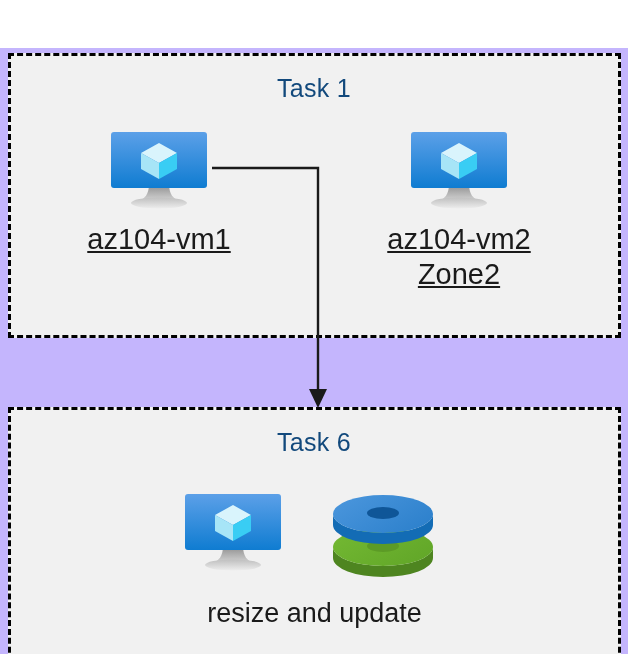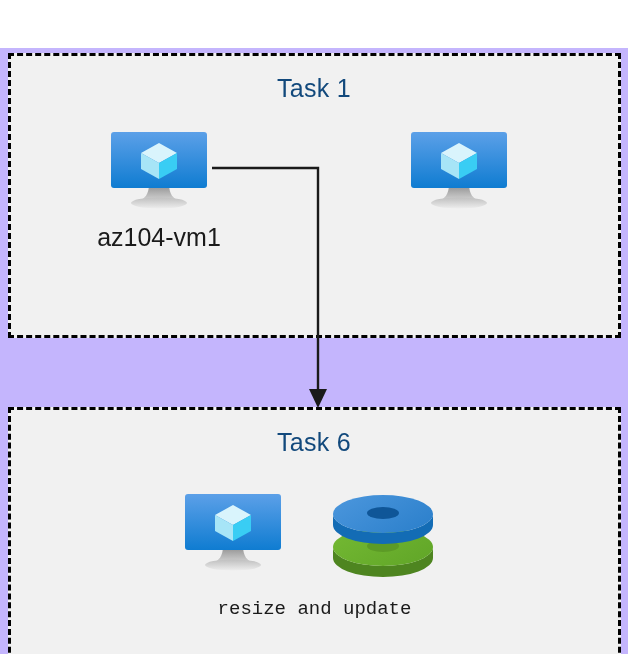--- a/index.html
+++ b/index.html
@@ -61,24 +61,25 @@
     width: 190px;
     text-align: center;
   }
   #vm1-node { left: 64px; top: 78px; }
   #vm2-node { left: 364px; top: 78px; }
   #vm3-node { left: 138px; top: 440px; }
 
   .vm-label {
     margin-top: 10px;
     color: #1a1a1a;
-    font-size: 25px;
+    font-size: 29px;
     line-height: 1.22;
     white-space: nowrap;
     font-family: "Liberation Sans", sans-serif;
+    text-decoration: underline;
   }
 
   
   .vm-icon {
     position: relative;
     width: 108px;
     height: 86px;
     margin: 0 auto;
   }
   .vm-icon svg { display: block; }
@@ -103,24 +104,24 @@
     pointer-events: none;
   }
 
   .resize-label {
     position: absolute;
     left: 8px;
     top: 552px;
     width: 613px;
     text-align: center;
     color: #1a1a1a;
-    font-size: 19px;
+    font-size: 27px;
     line-height: 1;
     white-space: nowrap;
-    font-family: Liberation Mono, monospace;
+    font-family: Liberation Sans, sans-serif;
   }
 </style>
 </head>
 <body>
 
 <div id="canvas">
 
   <div class="task-box" id="task1-box"></div>
 
   <div class="task-title" id="task1-title">Task 1</div>
@@ -176,20 +177,24 @@
         </defs>
         <path d="M44 58 h20 c0 10 4 15 12 18 H32 c8 -3 12 -8 12 -18 z" fill="url(#neck2)"></path>
         <ellipse cx="54" cy="77" rx="28" ry="5.5" fill="url(#base2)"></ellipse>
         <rect x="6" y="6" width="96" height="56" rx="3" ry="3" fill="url(#scr2)"></rect>
         <g>
           <polygon points="54,17 72,27 54,37 36,27" fill="#d9f4fc"></polygon>
           <polygon points="36,27 54,37 54,53 36,43" fill="#a7e5f7"></polygon>
           <polygon points="72,27 54,37 54,53 72,43" fill="#39cdf4"></polygon>
         </g>
       </svg>
+    </div>
+    <div class="vm-label">
+      <span>az104-vm2</span><br>
+      <span>Zone2</span>
     </div>
   </div>
 
   <div class="task-box" id="task2-box"></div>
 
   <div class="task-title" id="task2-title">Task 6</div>
 
   <div class="vm-node" id="vm3-node">
     <div class="vm-icon">
       <svg width="108" height="86" viewBox="0 0 108 86" xmlns="http://www.w3.org/2000/svg">

